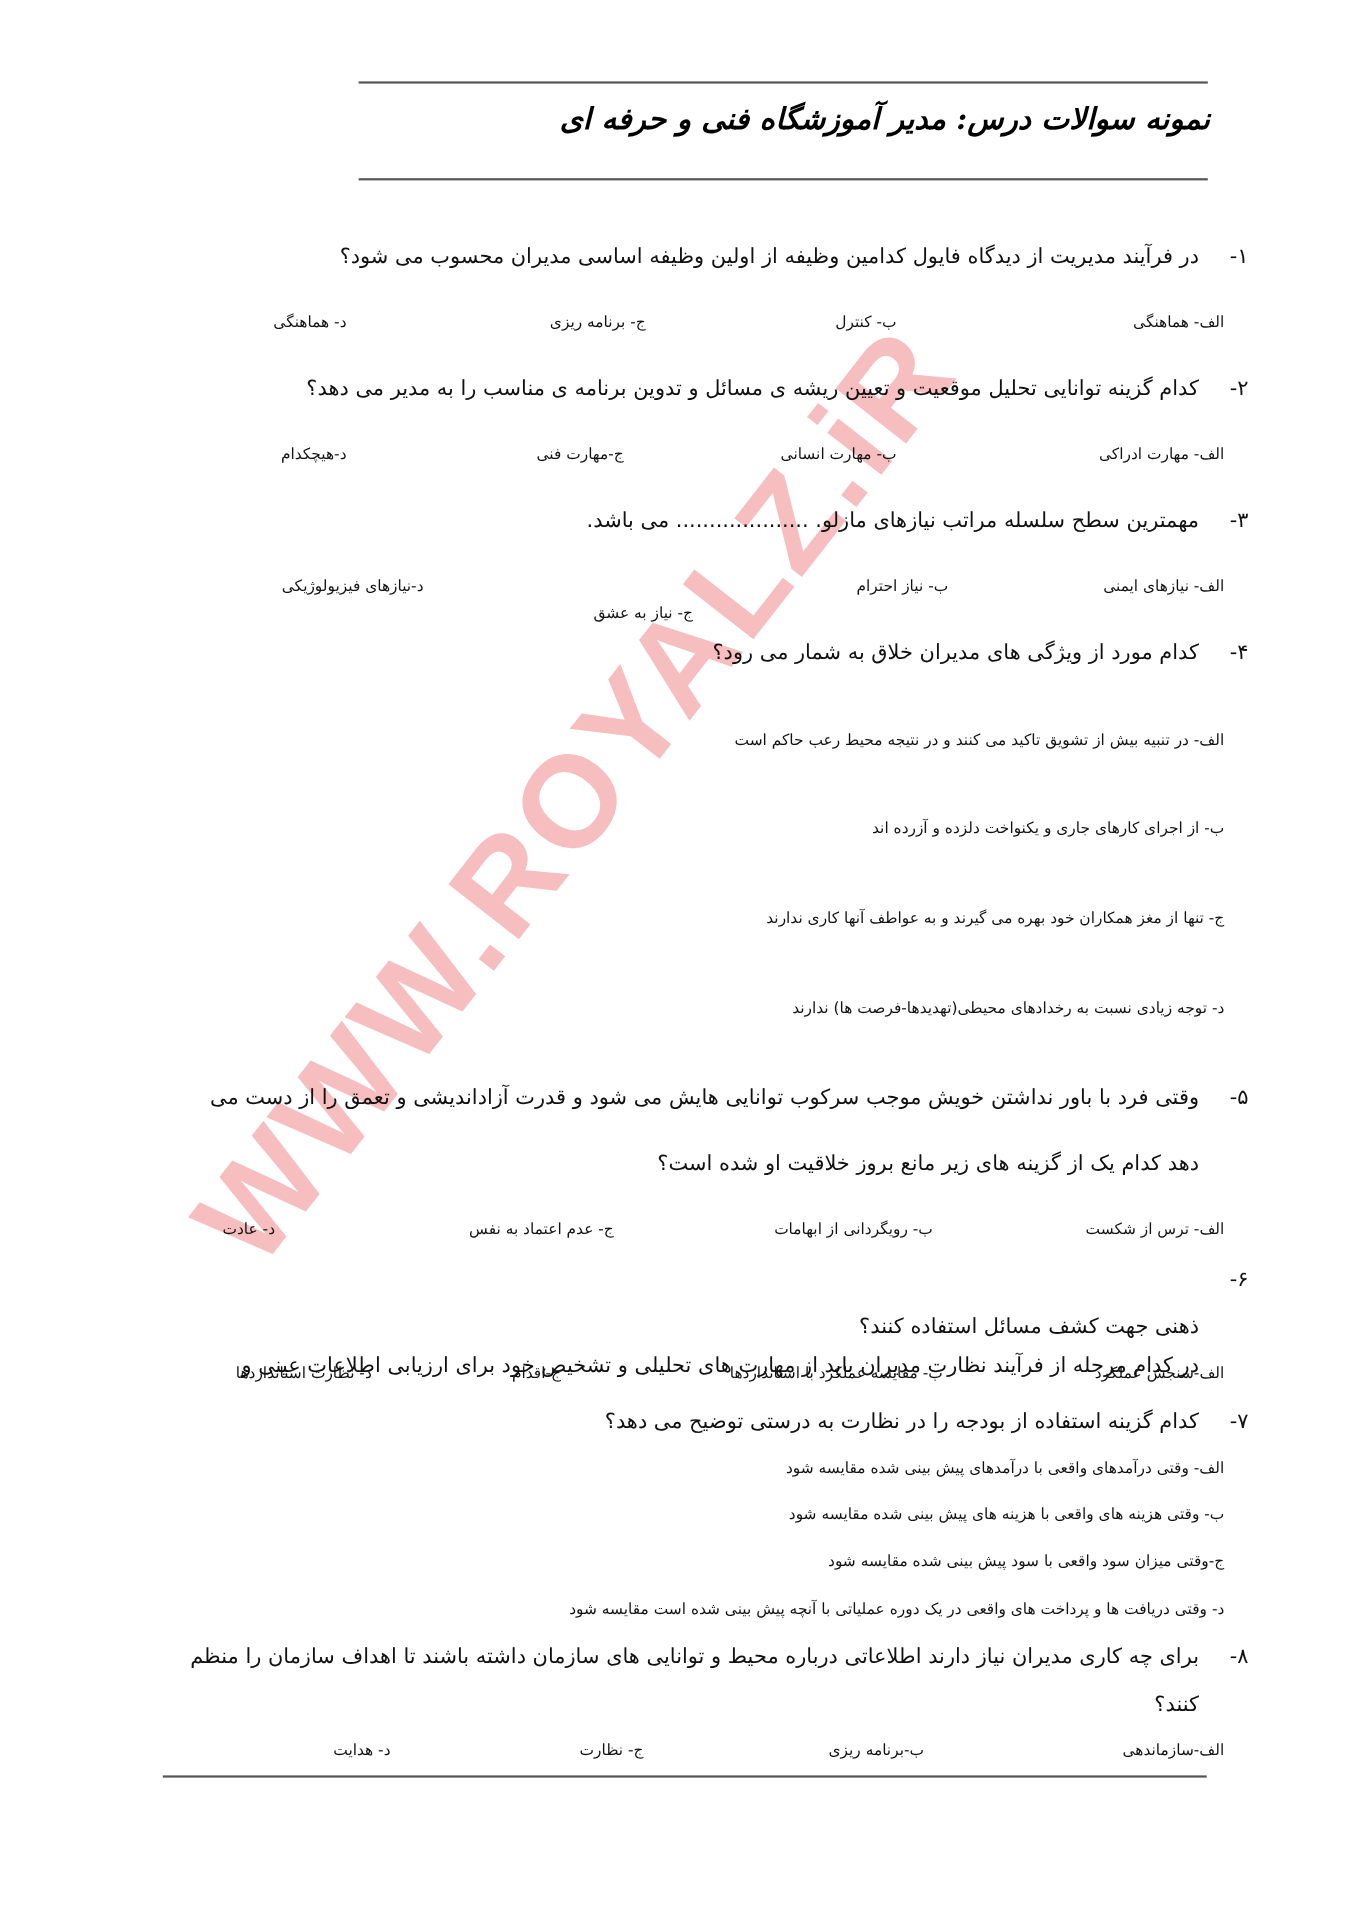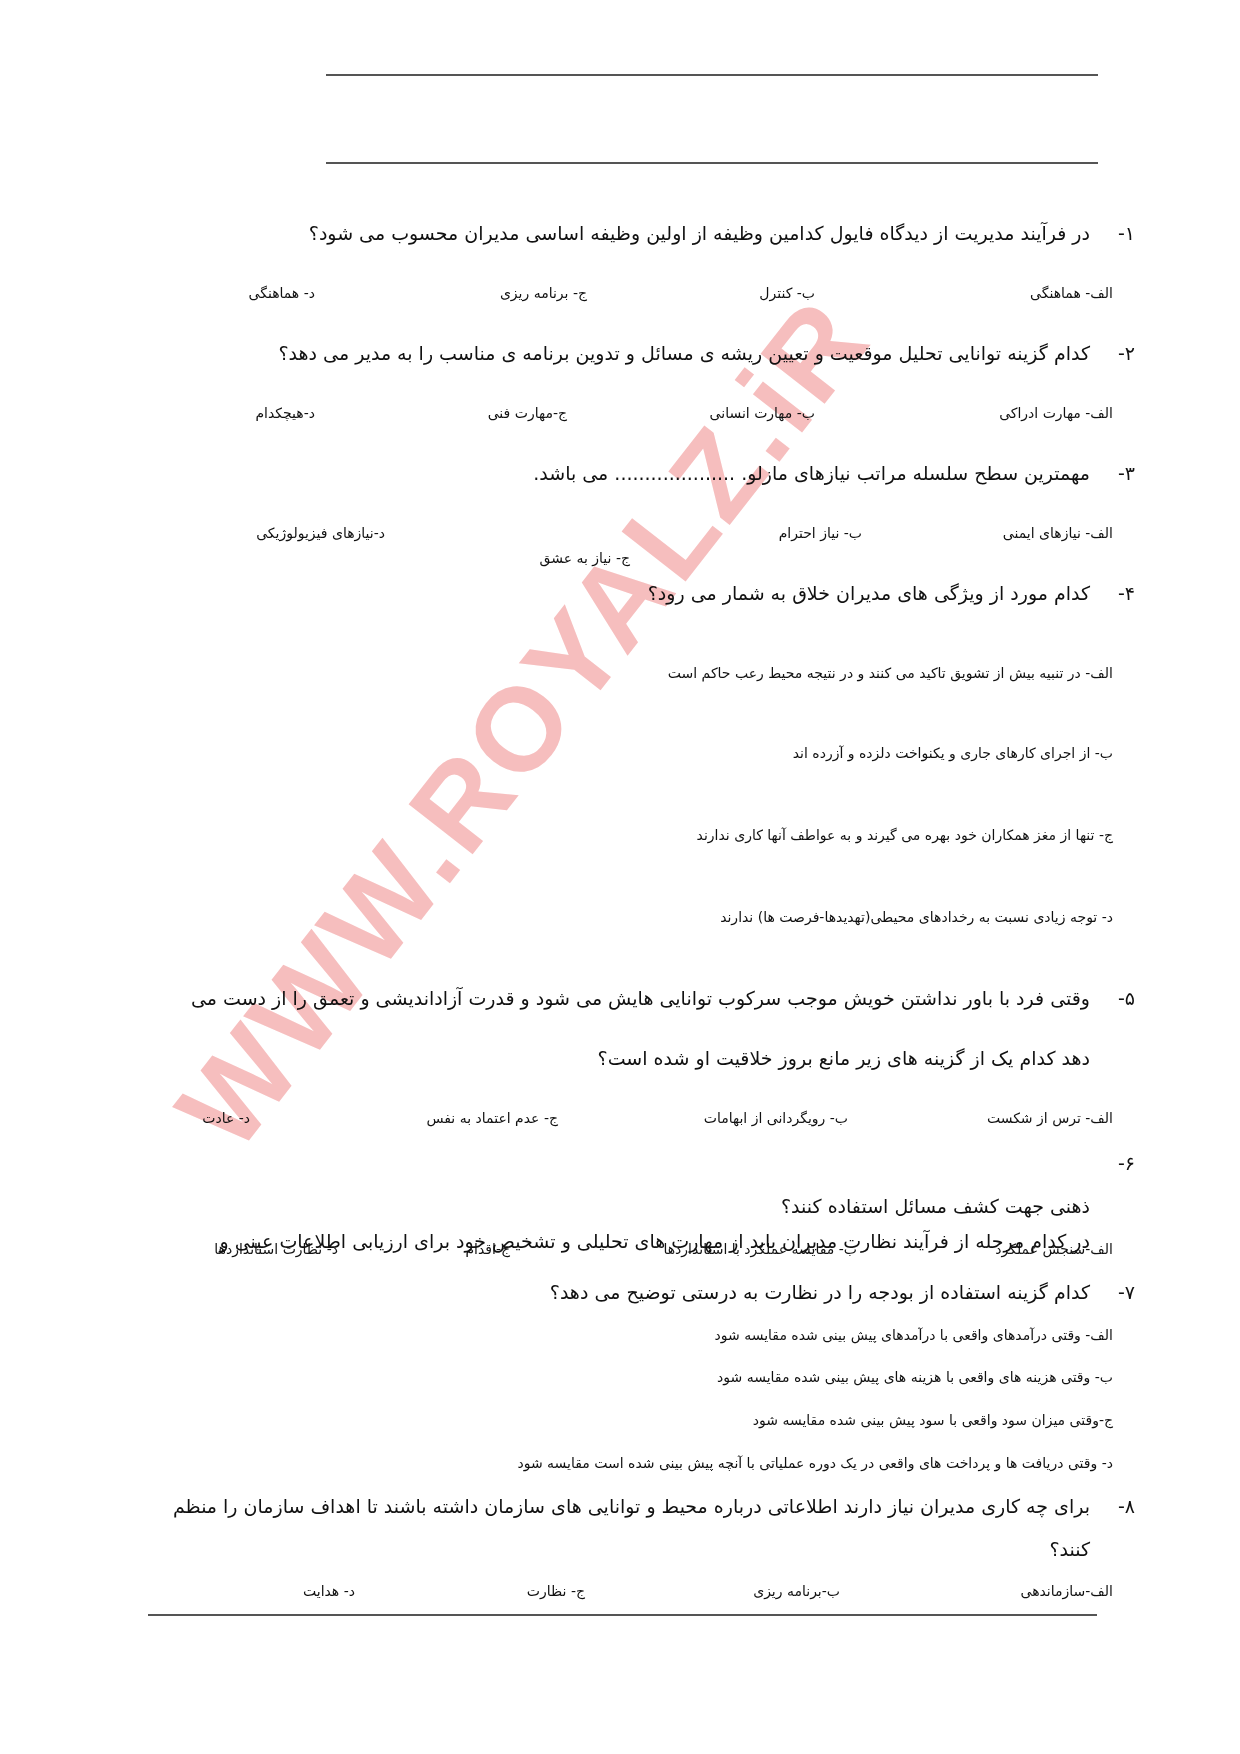--- a/index.html
+++ b/index.html
@@ -23,20 +23,21 @@
 </head>
 <body>
 
 <div class="page">
 
   <div class="watermark">WWW.ROYALZ.iR</div>
 
   <div class="content">
 
     <div class="hline" style="top:74px; left:326px; width:772px;"></div>
+    <div class="title">نمونه سوالات درس: مدیر آموزشگاه فنی و حرفه ای</div>
     <div class="hline" style="top:162px; left:326px; width:772px;"></div>
 
     <div>
       <span class="num" style="top:220px;">۱-</span>
       <span class="line qtext" style="top:220px;margin-left:39px;">در فرآیند مدیریت  از دیدگاه فایول کدامین وظیفه از اولین وظیفه اساسی مدیران محسوب می شود؟</span>
       <span class="opt" style="top:280px; right:127px;">الف- هماهنگی</span>
       <span class="opt" style="top:280px; right:425px;">ب- کنترل</span>
       <span class="opt" style="top:280px; right:653px;">ج- برنامه ریزی</span>
       <span class="opt" style="top:280px; right:925px;">د- هماهنگی</span>
     </div>

